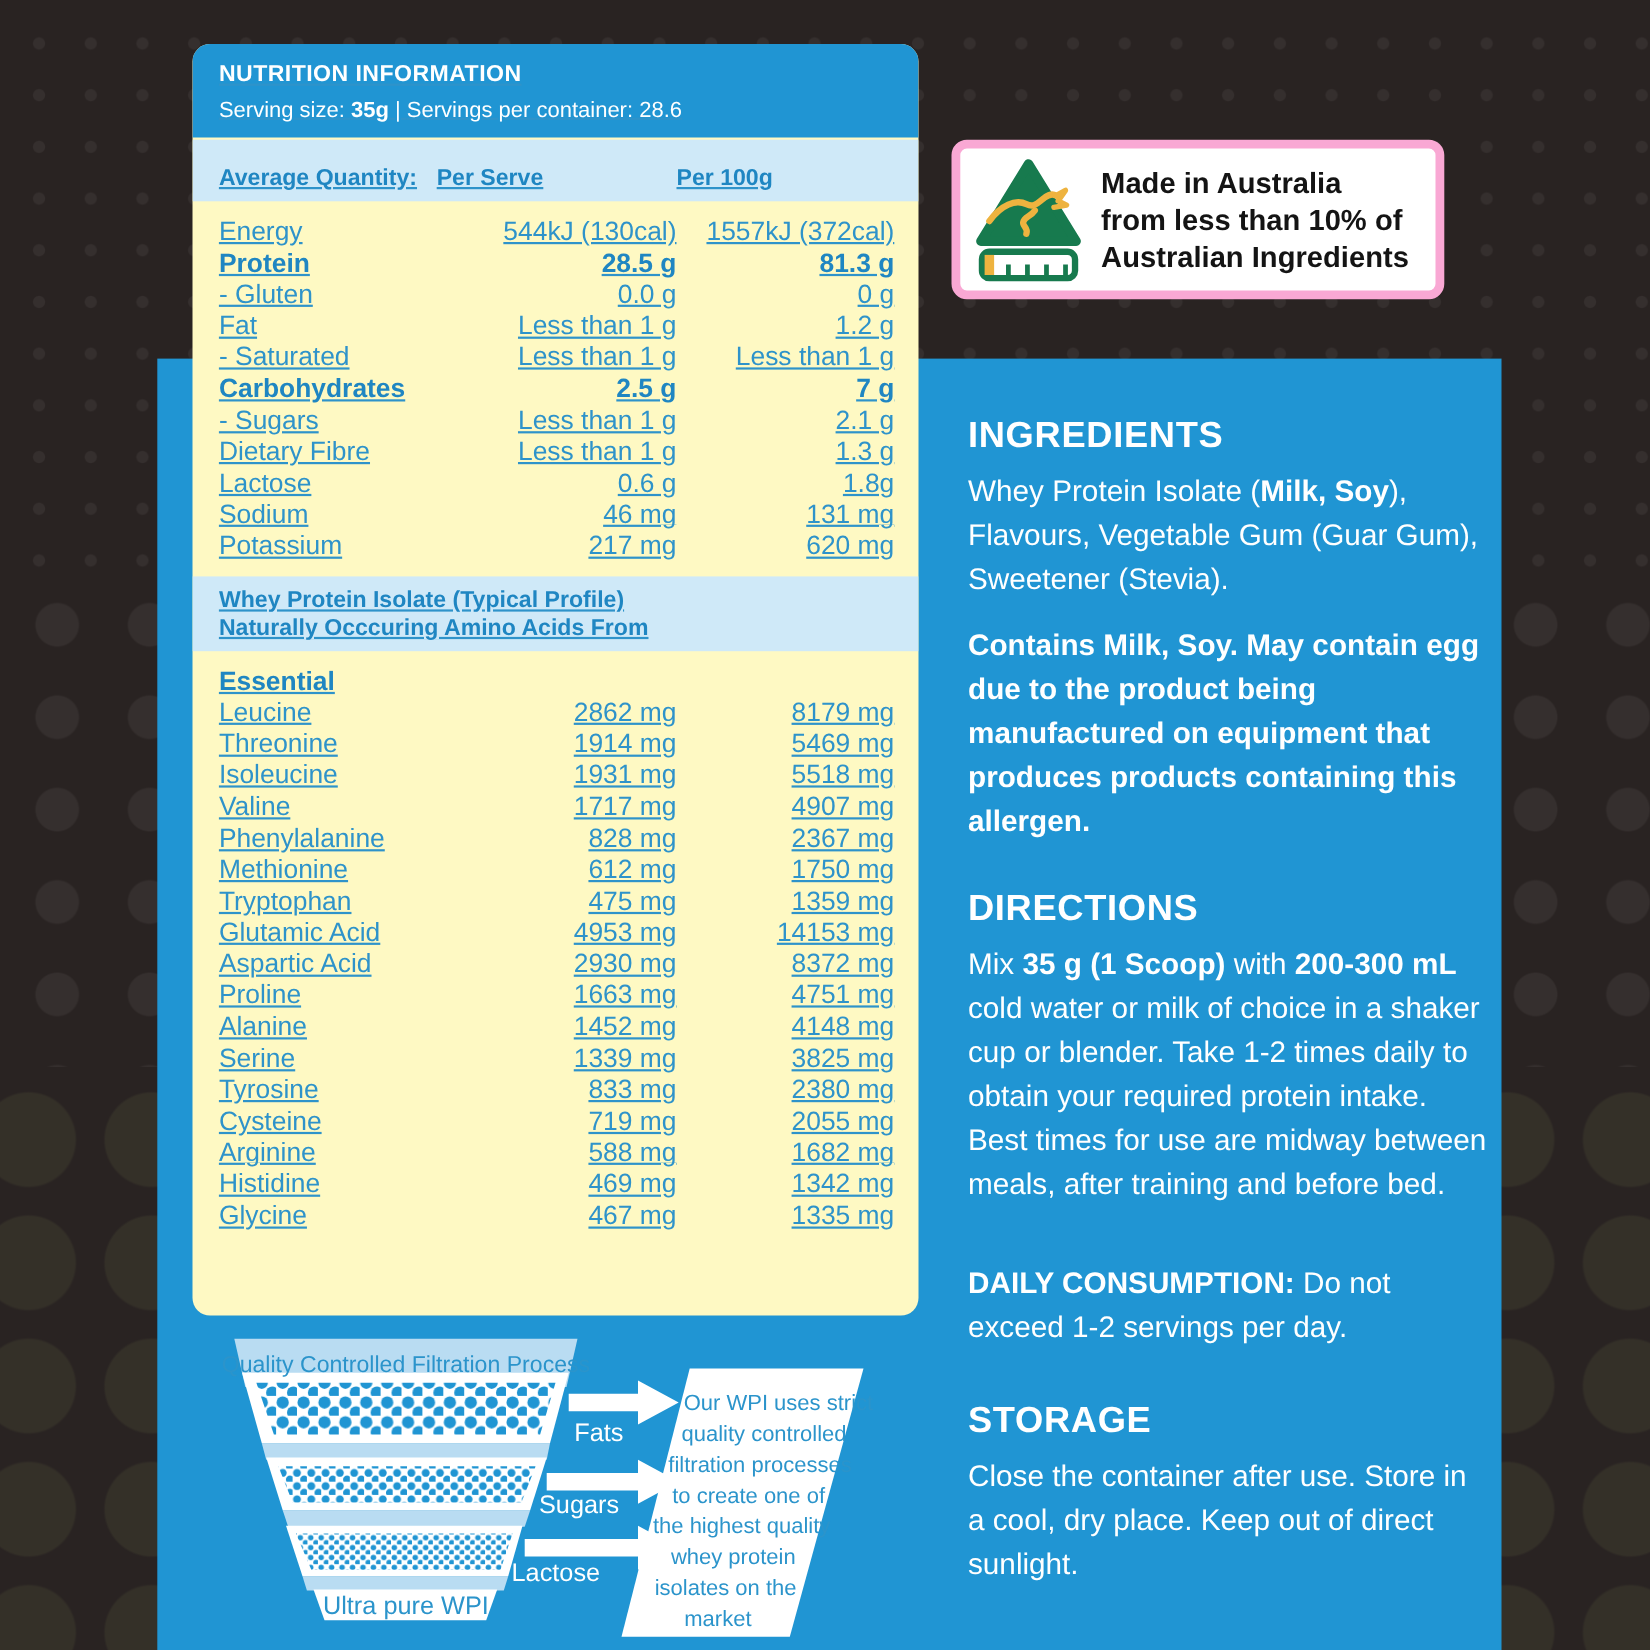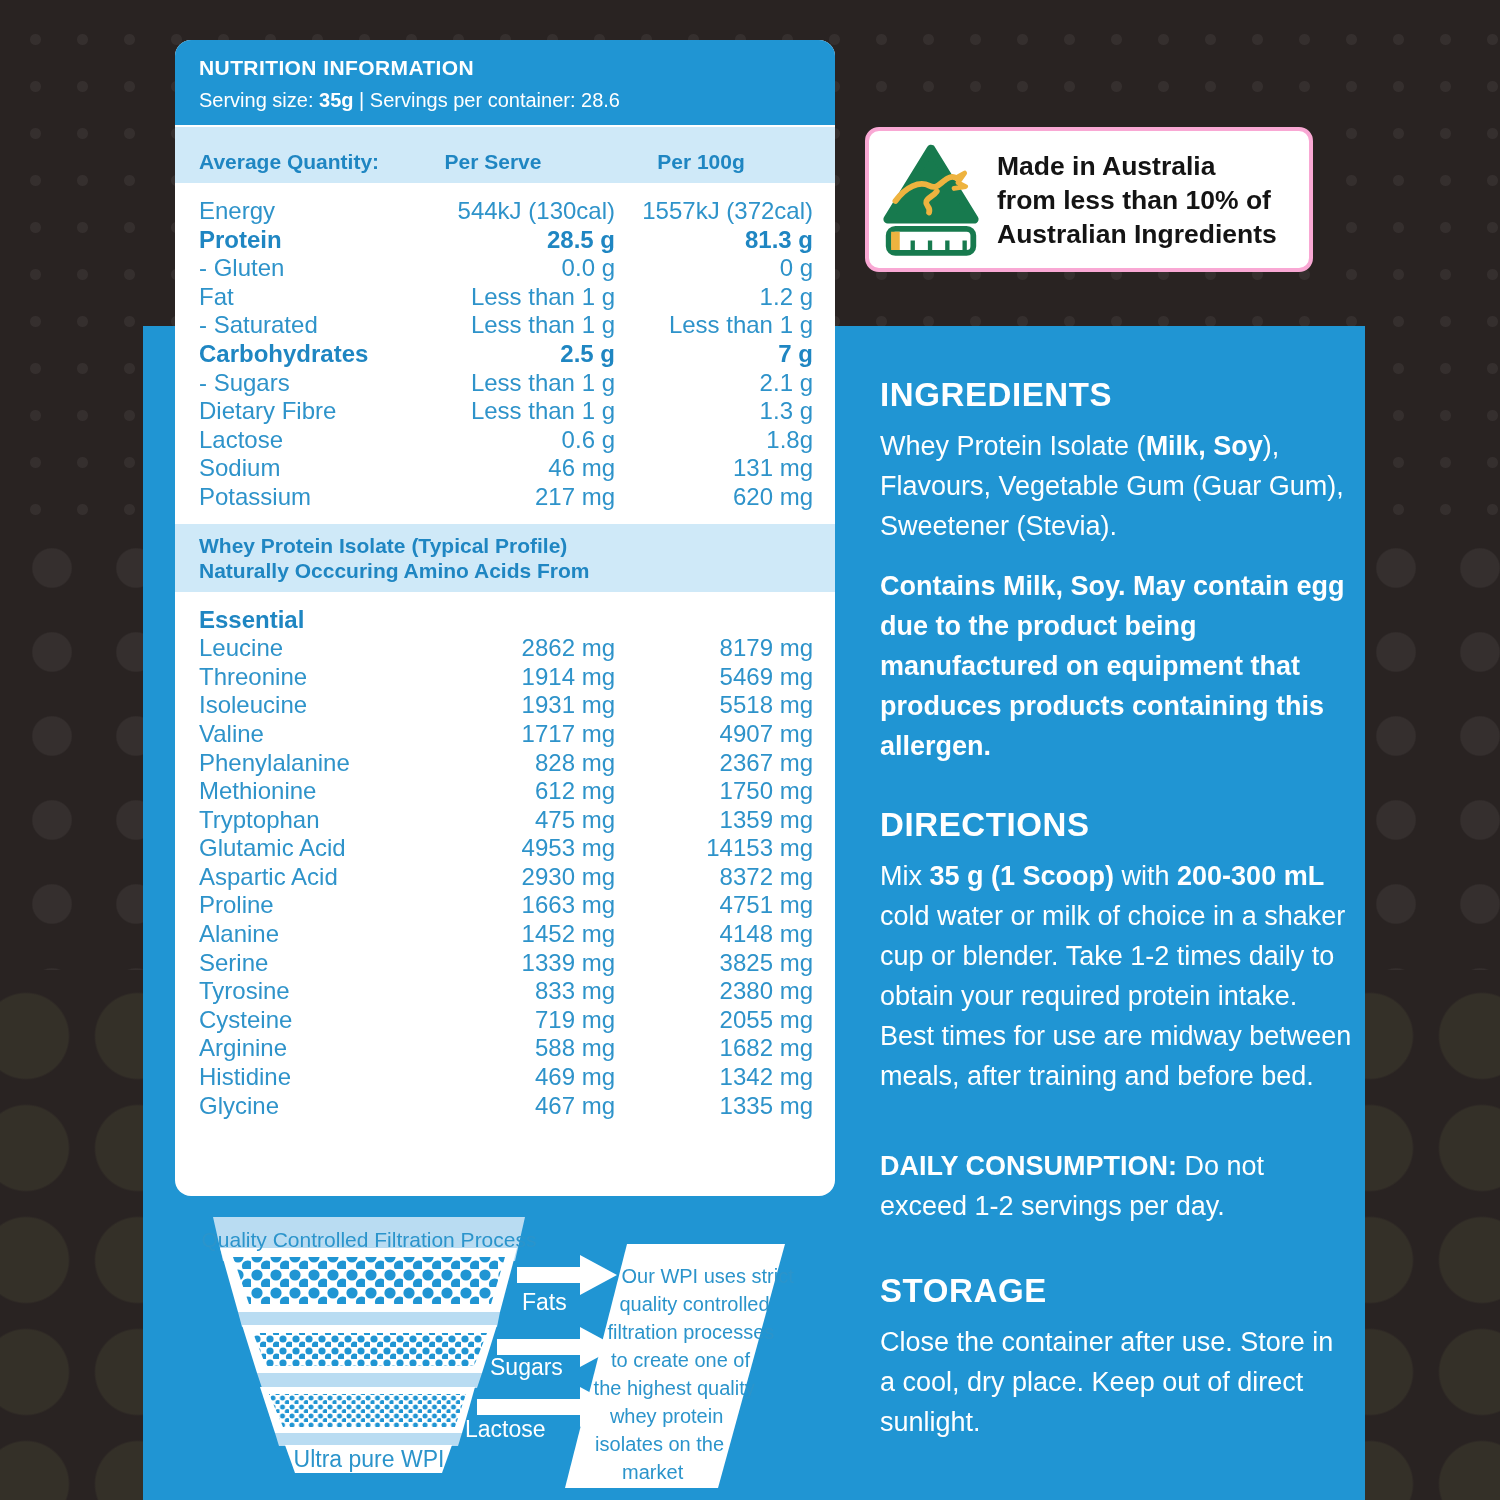--- a/index.html
+++ b/index.html
@@ -15,40 +15,40 @@
   .dots-med{top:520px;height:450px;
     background-image:radial-gradient(#352f2e 19px,rgba(0,0,0,0) 20.5px);
     background-size:84px 84px;background-position:10px 6px;}
   .dots-large{top:970px;height:530px;
     background-image:radial-gradient(#343028 42px,rgba(0,0,0,0) 44px);
     background-size:112px 112px;background-position:-30px 10px;}
 
   .blue-panel{position:absolute;left:143px;top:326px;width:1222px;height:1174px;background:#2095d3;}
 
   
-  .nutri{position:absolute;left:175px;top:40px;width:660px;height:1156px;background:#ffffff;
-         border-radius:16px;overflow:hidden;color:#2e93ca;box-sizing:border-box;}
+  .nutri{position:absolute;left:175px;top:40px;width:660px;height:1156px;background:#fef9c3;
+         border-radius:16px;overflow:hidden;color:#2e93ca;box-sizing:border-box;text-decoration:underline;}
   .nutri-header{background:#2095d3;color:#fff;padding:16px 24px 13px 24px;}
   .nutri-title{font-size:21px;font-weight:bold;letter-spacing:.4px;}
   .nutri-serving{font-size:20px;margin-top:9px;}
   .nutri-serving .bold{font-weight:bold;}
   .cols{display:grid;grid-template-columns:1fr 218px 198px;background:#cfe9f8;color:#1f86c2;
         font-weight:bold;font-size:21px;padding:23px 22px 9px 24px;margin-top:2px;box-sizing:border-box;}
-  .cols .num{text-align:center;padding-right:26px;}
+  .cols .num{text-align:left;padding-right:26px;}
   .rows{padding:14px 22px 0 24px;}
   .nrow{display:grid;grid-template-columns:1fr 218px 198px;font-size:24px;line-height:28.6px;}
   .nrow span:nth-child(2),.nrow span:nth-child(3){text-align:right;}
   .nrow.bold{font-weight:bold;color:#1f86c2;}
   .amino-band{background:#cfe9f8;color:#1f86c2;font-weight:bold;font-size:21px;line-height:25px;
               padding:9px 24px;margin-top:12px;}
   .sec-head{font-weight:bold;color:#1f86c2;font-size:24px;line-height:28.6px;margin-top:14px;padding:0 22px 0 24px;}
 
   
   .badge{position:absolute;left:865px;top:127px;width:448px;height:145px;background:#fff;
-         border:4px solid #f9a8d4;border-radius:14px;box-sizing:border-box;
+         border:8px solid #f9a8d4;border-radius:14px;box-sizing:border-box;
          display:flex;align-items:center;padding:4px 8px 4px 12px;}
   .badge-logo{width:100px;height:122px;flex:none;margin-right:16px;}
   .badge-text{font-size:26.5px;line-height:34px;font-weight:bold;color:#141414;}
   .badge-text span{display:block;}
 
   
   .rcol{position:absolute;left:880px;top:372px;width:472px;color:#fff;}
   .rhead{font-size:33px;font-weight:bold;letter-spacing:.6px;margin:0 0 12px 0;}
   .rp{font-size:27px;line-height:40px;margin:0;}
   .rp .bold{font-weight:bold;}

